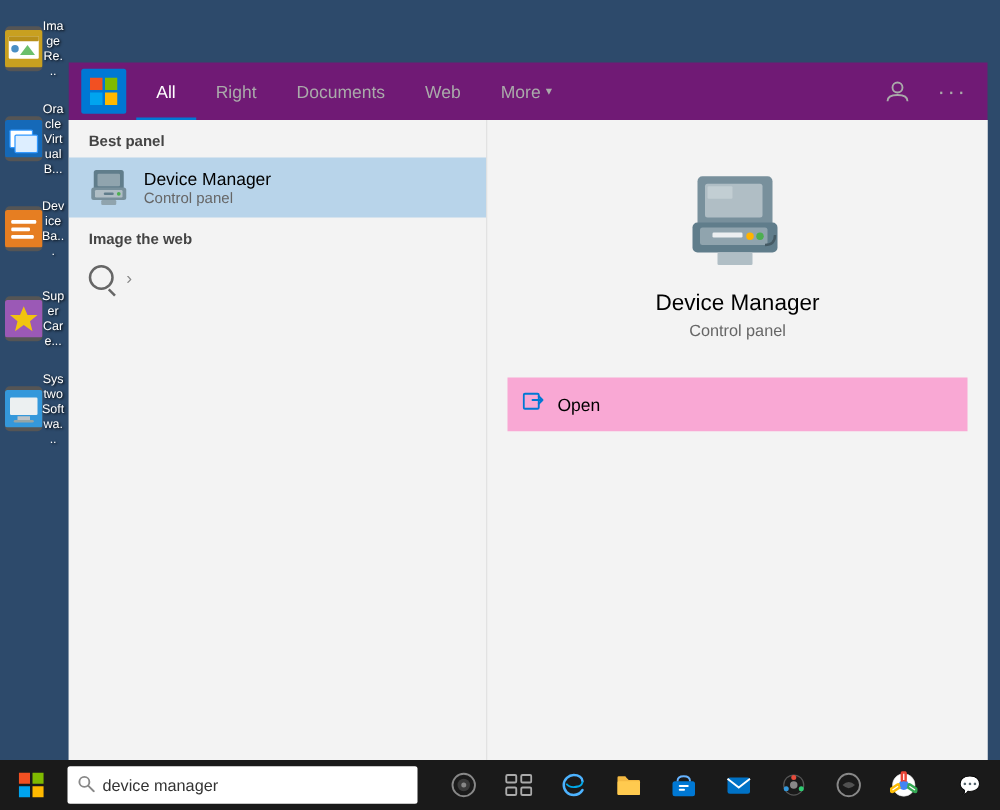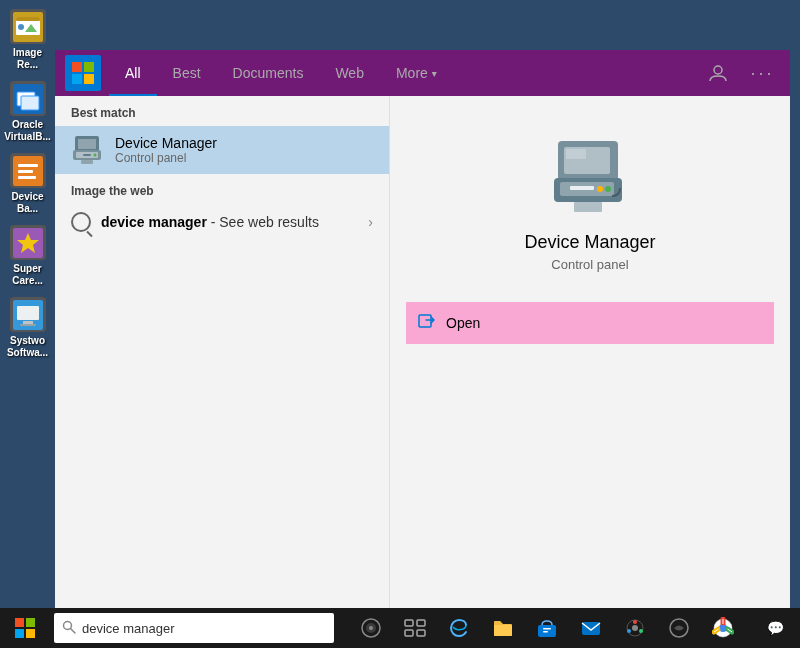--- a/index.html
+++ b/index.html
@@ -25,26 +25,25 @@
       flex-direction: column;
       align-items: center;
       padding-top: 5px;
       gap: 2px;
     }
 
     .desktop-icon {
       width: 52px;
       height: 70px;
       display: flex;
-      flex-direction: column;
+      flex-direction: row;
       align-items: center;
       justify-content: center;
       cursor: pointer;
       padding: 4px 2px;
-      font-weight: bold;
     }
 
     .desktop-icon .icon-img {
       width: 36px;
       height: 36px;
       background: #555;
       border-radius: 4px;
       display: flex;
       align-items: center;
       justify-content: center;
@@ -466,21 +465,21 @@
       <div class="nav-logo">
         <svg width="22" height="22" viewBox="0 0 22 22">
           <rect x="0" y="0" width="10" height="10" fill="#f25022"></rect>
           <rect x="12" y="0" width="10" height="10" fill="#7fba00"></rect>
           <rect x="0" y="12" width="10" height="10" fill="#00a4ef"></rect>
           <rect x="12" y="12" width="10" height="10" fill="#ffb900"></rect>
         </svg>
       </div>
       <div class="nav-tabs">
         <div class="nav-tab active">All</div>
-        <div class="nav-tab">Best</div>
+        <div class="nav-tab">Right</div>
         <div class="nav-tab">Documents</div>
         <div class="nav-tab">Web</div>
         <div class="nav-tab">
           <span>More</span>
           <span class="chevron">▾</span>
         </div>
       </div>
       <div class="nav-actions">
         <div class="nav-action-btn">
           <svg width="20" height="20" viewBox="0 0 20 20">
@@ -491,21 +490,21 @@
         <div class="nav-action-btn">
           <span style="color:#aaa; letter-spacing:2px; font-size:18px">···</span>
         </div>
       </div>
     </div>
 
     <div class="content-area">
 
       <div class="results-panel">
 
-        <div class="section-label">Best match</div>
+        <div class="section-label">Best panel</div>
 
         <div class="result-item selected">
           <div class="result-icon">
             <svg width="32" height="32" viewBox="0 0 32 32">
 
               <rect x="4" y="2" width="24" height="18" rx="2" fill="#607d8b"></rect>
               <rect x="7" y="5" width="18" height="10" rx="1" fill="#90a4ae"></rect>
               <rect x="2" y="16" width="28" height="10" rx="2" fill="#78909c"></rect>
               <rect x="5" y="18" width="22" height="6" rx="1" fill="#b0bec5"></rect>
               <rect x="12" y="20" width="8" height="2" rx="1" fill="#607d8b"></rect>
@@ -516,23 +515,20 @@
           <div class="result-text">
             <div class="result-title">Device Manager</div>
             <div class="result-subtitle">Control panel</div>
           </div>
         </div>
 
         <div class="section-label">Image the web</div>
 
         <div class="web-search-item">
           <div class="search-icon-circle"></div>
-          <div class="web-search-text">
-            <span class="query">device manager</span><span> - See web results</span>
-          </div>
           <div class="web-search-chevron">›</div>
         </div>
 
       </div>
 
       <div class="detail-panel">
 
         <div class="detail-icon">
           <svg width="80" height="80" viewBox="0 0 80 80">
 

